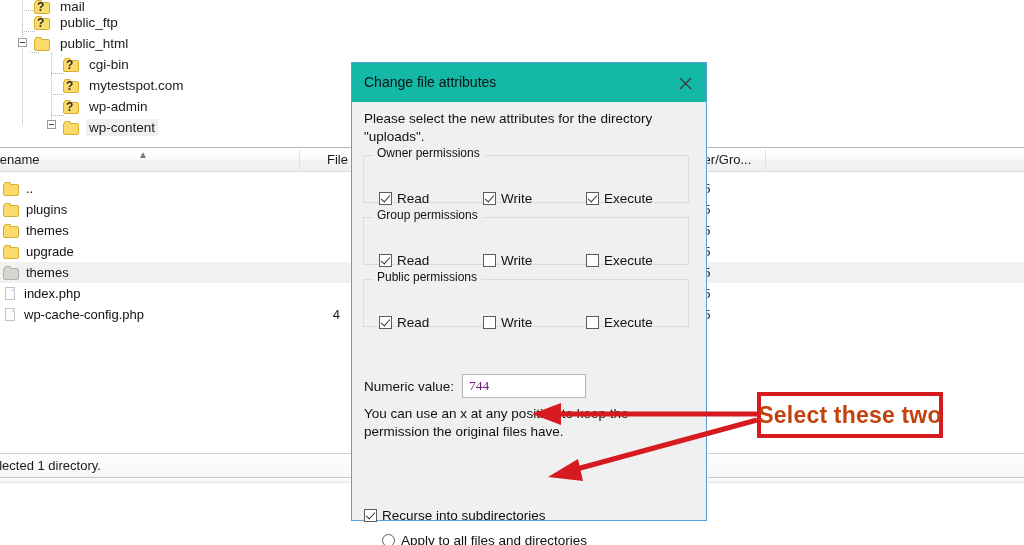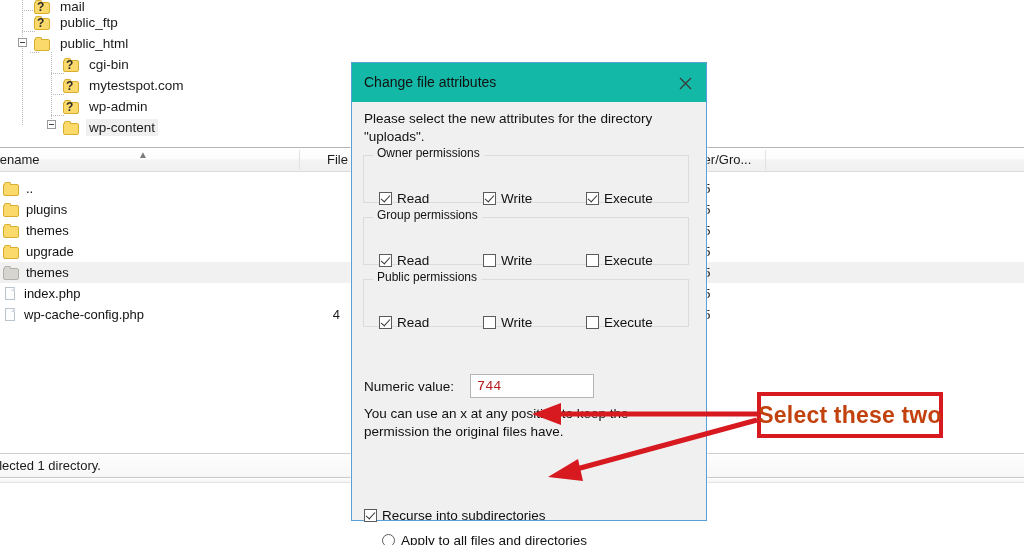--- a/index.html
+++ b/index.html
@@ -120,24 +120,24 @@
     width:13px;height:13px;border:1px solid #5b5b5b;background:#fff;margin-right:5px;
     box-sizing:border-box;position:relative;flex:none;
   }
   .cbbox.on:after{
     content:"";position:absolute;left:3px;top:0px;width:4px;height:8px;
     border:solid #333;border-width:0 1.6px 1.6px 0;transform:rotate(42deg);
   }
   .cb span{font-size:13.5px;color:#111;}
 
   .numrow{position:absolute;left:12px;top:272px;display:flex;align-items:center;}
-  .numrow .nl{font-size:13.5px;color:#111;margin-right:16px;}
+  .numrow .nl{font-size:13.5px;color:#111;margin-right:8px;}
   .numinput{
     width:124px;height:24px;border:1px solid #b4b4b4;background:#fff;box-sizing:border-box;
-    font-family:Liberation Mono, monospace;font-size:13.5px;color:#b91c1c;padding:0 6px;outline:none;
+    font-family:Liberation Serif, serif;font-size:13.5px;color:#701a75;padding:0 6px;outline:none;
   }
   .hint{position:absolute;left:12px;top:303px;width:330px;font-size:13.5px;color:#111;line-height:18px;}
 
   .recurse{position:absolute;left:12px;top:406px;display:flex;align-items:center;}
   .radios{position:absolute;left:30px;top:428px;}
   .rrow{display:flex;align-items:center;height:21px;white-space:nowrap;}
   .rb{
     width:13px;height:13px;border:1px solid #5b5b5b;border-radius:50%;background:#fff;
     margin-right:6px;box-sizing:border-box;position:relative;flex:none;
   }

